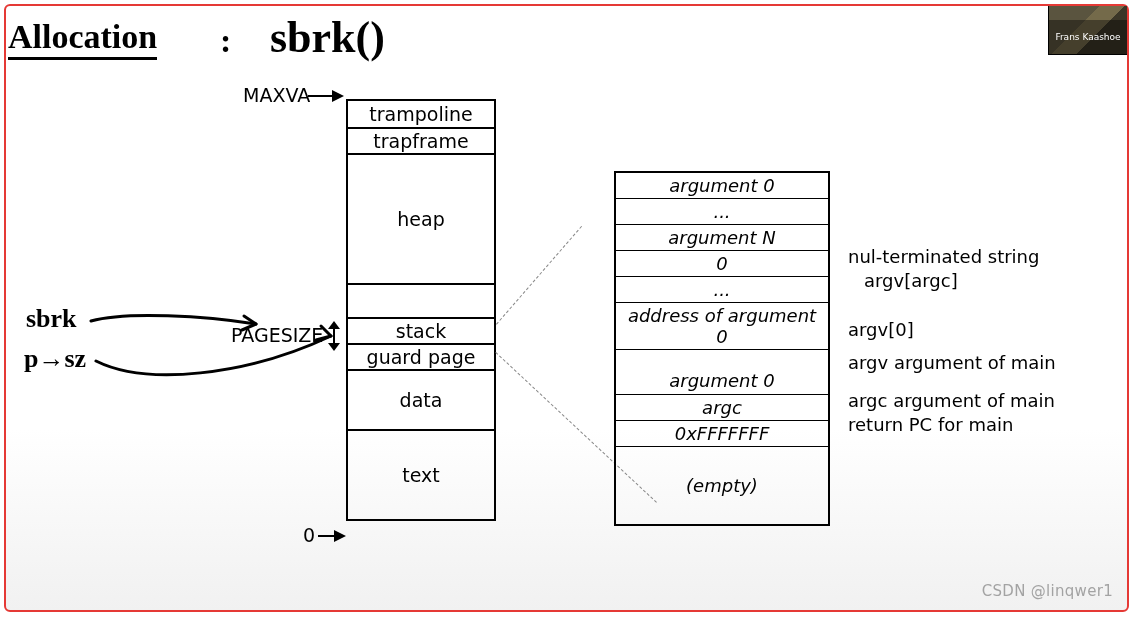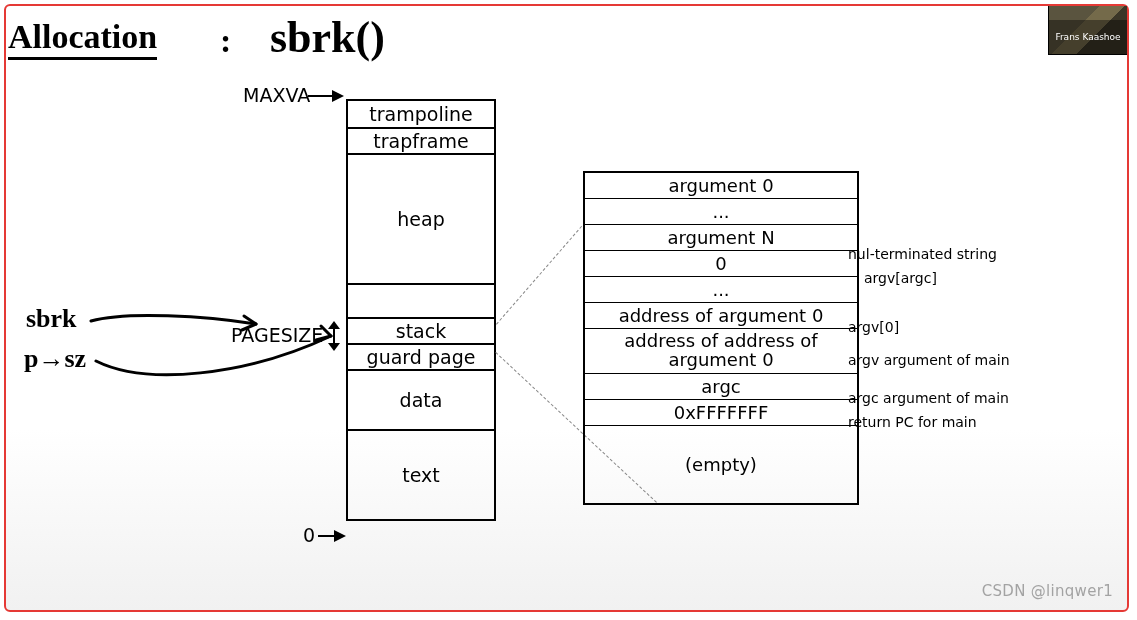--- a/index.html
+++ b/index.html
@@ -98,41 +98,42 @@
     box-sizing: border-box;
   }
   .memcol .cell:first-child { border-top: none; }
   .heap   { height: 130px; display:flex; align-items:center; justify-content:center; }
   .data   { height: 60px;  display:flex; align-items:center; justify-content:center; }
   .text   { height: 90px;  display:flex; align-items:center; justify-content:center; }
   .thin   { height: 26px;  display:flex; align-items:center; justify-content:center; }
   
   .stackbox {
     position: absolute;
-    left: 577px;
+    left: 608px;
     top: 165px;
-    width: 276px;
+    width: 216px;
     border: 2px solid #000;
     box-sizing: border-box;
+    font-style: italic;
   }
   .stackbox .row {
     border-top: 1px solid #000;
     text-align: center;
     font-size: 18px;
     padding: 2px 4px;
     box-sizing: border-box;
   }
   .stackbox .row:first-child { border-top: none; }
   .stackbox .row.multi { line-height: 1.05; padding: 3px 4px; }
   .stackbox .row.empty { height: 78px; display:flex; align-items:center; justify-content:center; }
   
   .note {
     position: absolute;
     left: 842px;
-    font-size: 14px;
+    font-size: 18px;
     white-space: nowrap;
   }
   
   .dash {
     position: absolute;
     border-top: 1px dashed #888;
     transform-origin: 0 0;
   }
   
   .dblarrow {
@@ -206,21 +207,21 @@
   <div class="dash" style="left:490px; top:346px; width:220px; transform:rotate(43deg);"></div>
 
   <div class="stackbox">
     <div class="row">argument 0</div>
     <div class="row">...</div>
     <div class="row">argument N</div>
     <div class="row">0</div>
     <div class="row">...</div>
     <div class="row">address of argument 0</div>
     <div class="row multi">
-      <span>address of address of</span><br><span>argument 0</span>
+      <br><span>argument 0</span>
     </div>
     <div class="row">argc</div>
     <div class="row">0xFFFFFFF</div>
     <div class="row empty">(empty)</div>
   </div>
 
   <div class="note" style="top:240px;">nul-terminated string</div>
   <div class="note" style="top:264px;margin-left:16px;">argv[argc]</div>
   <div class="note" style="top:313px;">argv[0]</div>
   <div class="note" style="top:346px;">argv argument of main</div>

